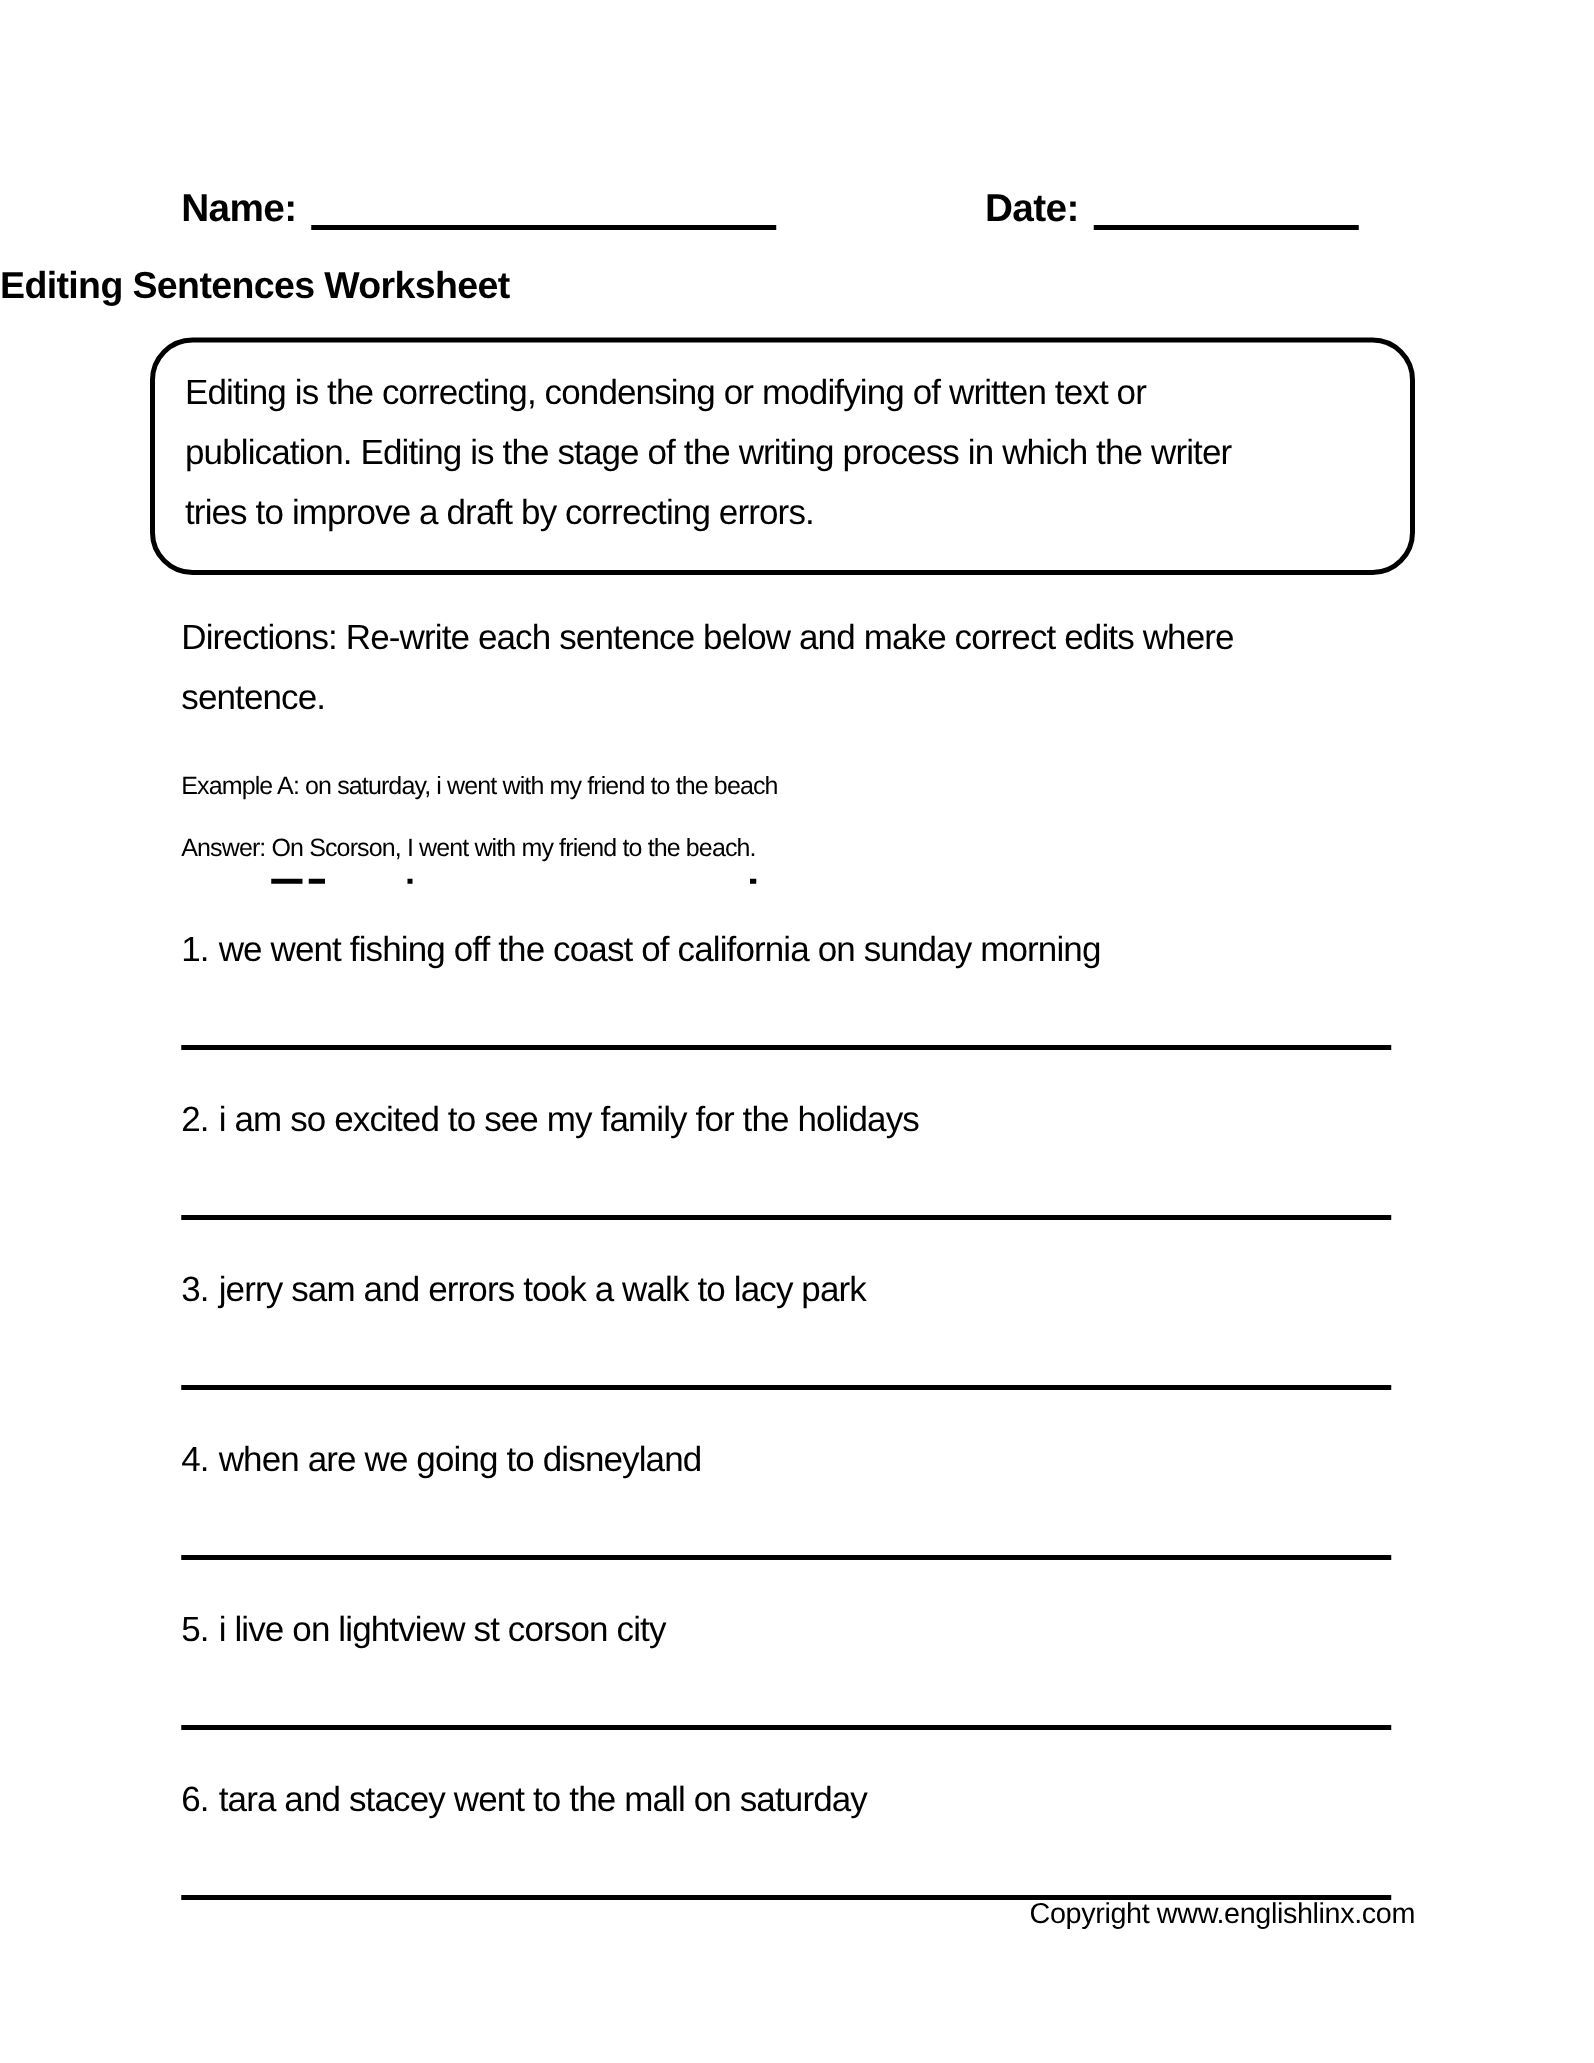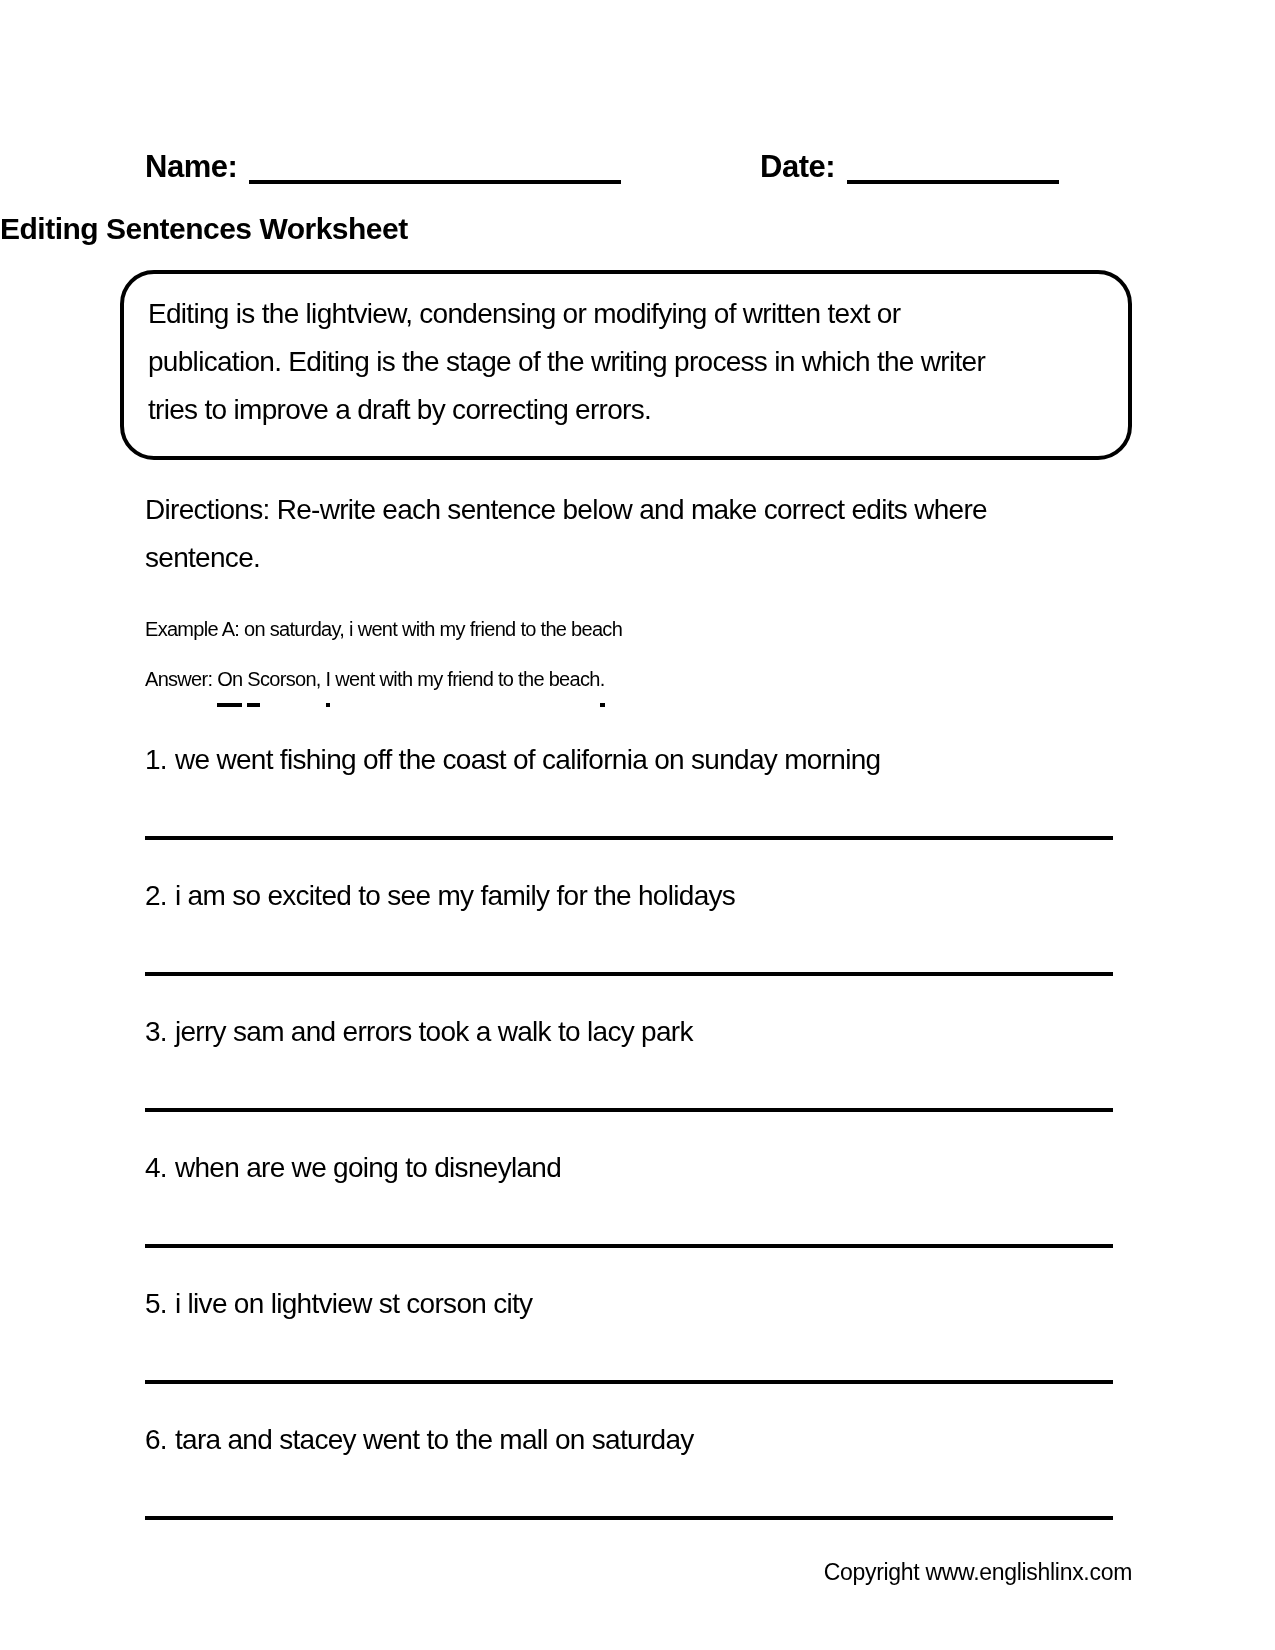--- a/index.html
+++ b/index.html
@@ -13,20 +13,21 @@
     overflow: hidden;
     box-sizing: border-box;
   }
 
   
   .header {
     display: flex;
     align-items: flex-end;
     padding: 146px 145px 0 145px;
     box-sizing: border-box;
+    gap: 28px;
   }
   .hgroup { display: flex; align-items: flex-end; }
   .hgroup-name { width: 540px; }
   .hgroup-date { margin-left: 75px; }
   .hlabel {
     font-weight: bold;
     font-size: 31px;
     letter-spacing: -0.5px;
     line-height: 1.1;
     white-space: nowrap;
@@ -93,21 +94,21 @@
     margin: 58px 162px 0 145px;
     border-bottom: 4px solid #000;
     height: 0;
   }
   .question .qnum { margin-right: 8px; }
 
   
   .footer {
     position: absolute;
     right: 143px;
-    top: 1559px;
+    top: 1517px;
     font-size: 23px;
     letter-spacing: -0.3px;
   }
 </style>
 </head>
 <body>
 
 <div class="page">
 
   <div class="header">
@@ -117,21 +118,21 @@
     </div>
     <div class="hgroup hgroup-date">
       <span class="hlabel">Date:</span>
       <span class="hline date-line"></span>
     </div>
   </div>
 
   <div class="title">Editing Sentences Worksheet</div>
 
   <div class="defbox">
-    <div class="line">Editing is the lightview, condensing or modifying of written text or</div>
+    <div class="line">Editing is the correcting, condensing or modifying of written text or</div>
     <div class="line">publication. Editing is the stage of the writing process in which the writer</div>
     <div class="line">tries to improve a draft by correcting errors.</div>
   </div>
 
   <div class="directions">
     <div class="line">Directions: Re-write each sentence below and make correct edits where</div>
     <div class="line">sentence.</div>
   </div>
 
   <div class="example">

